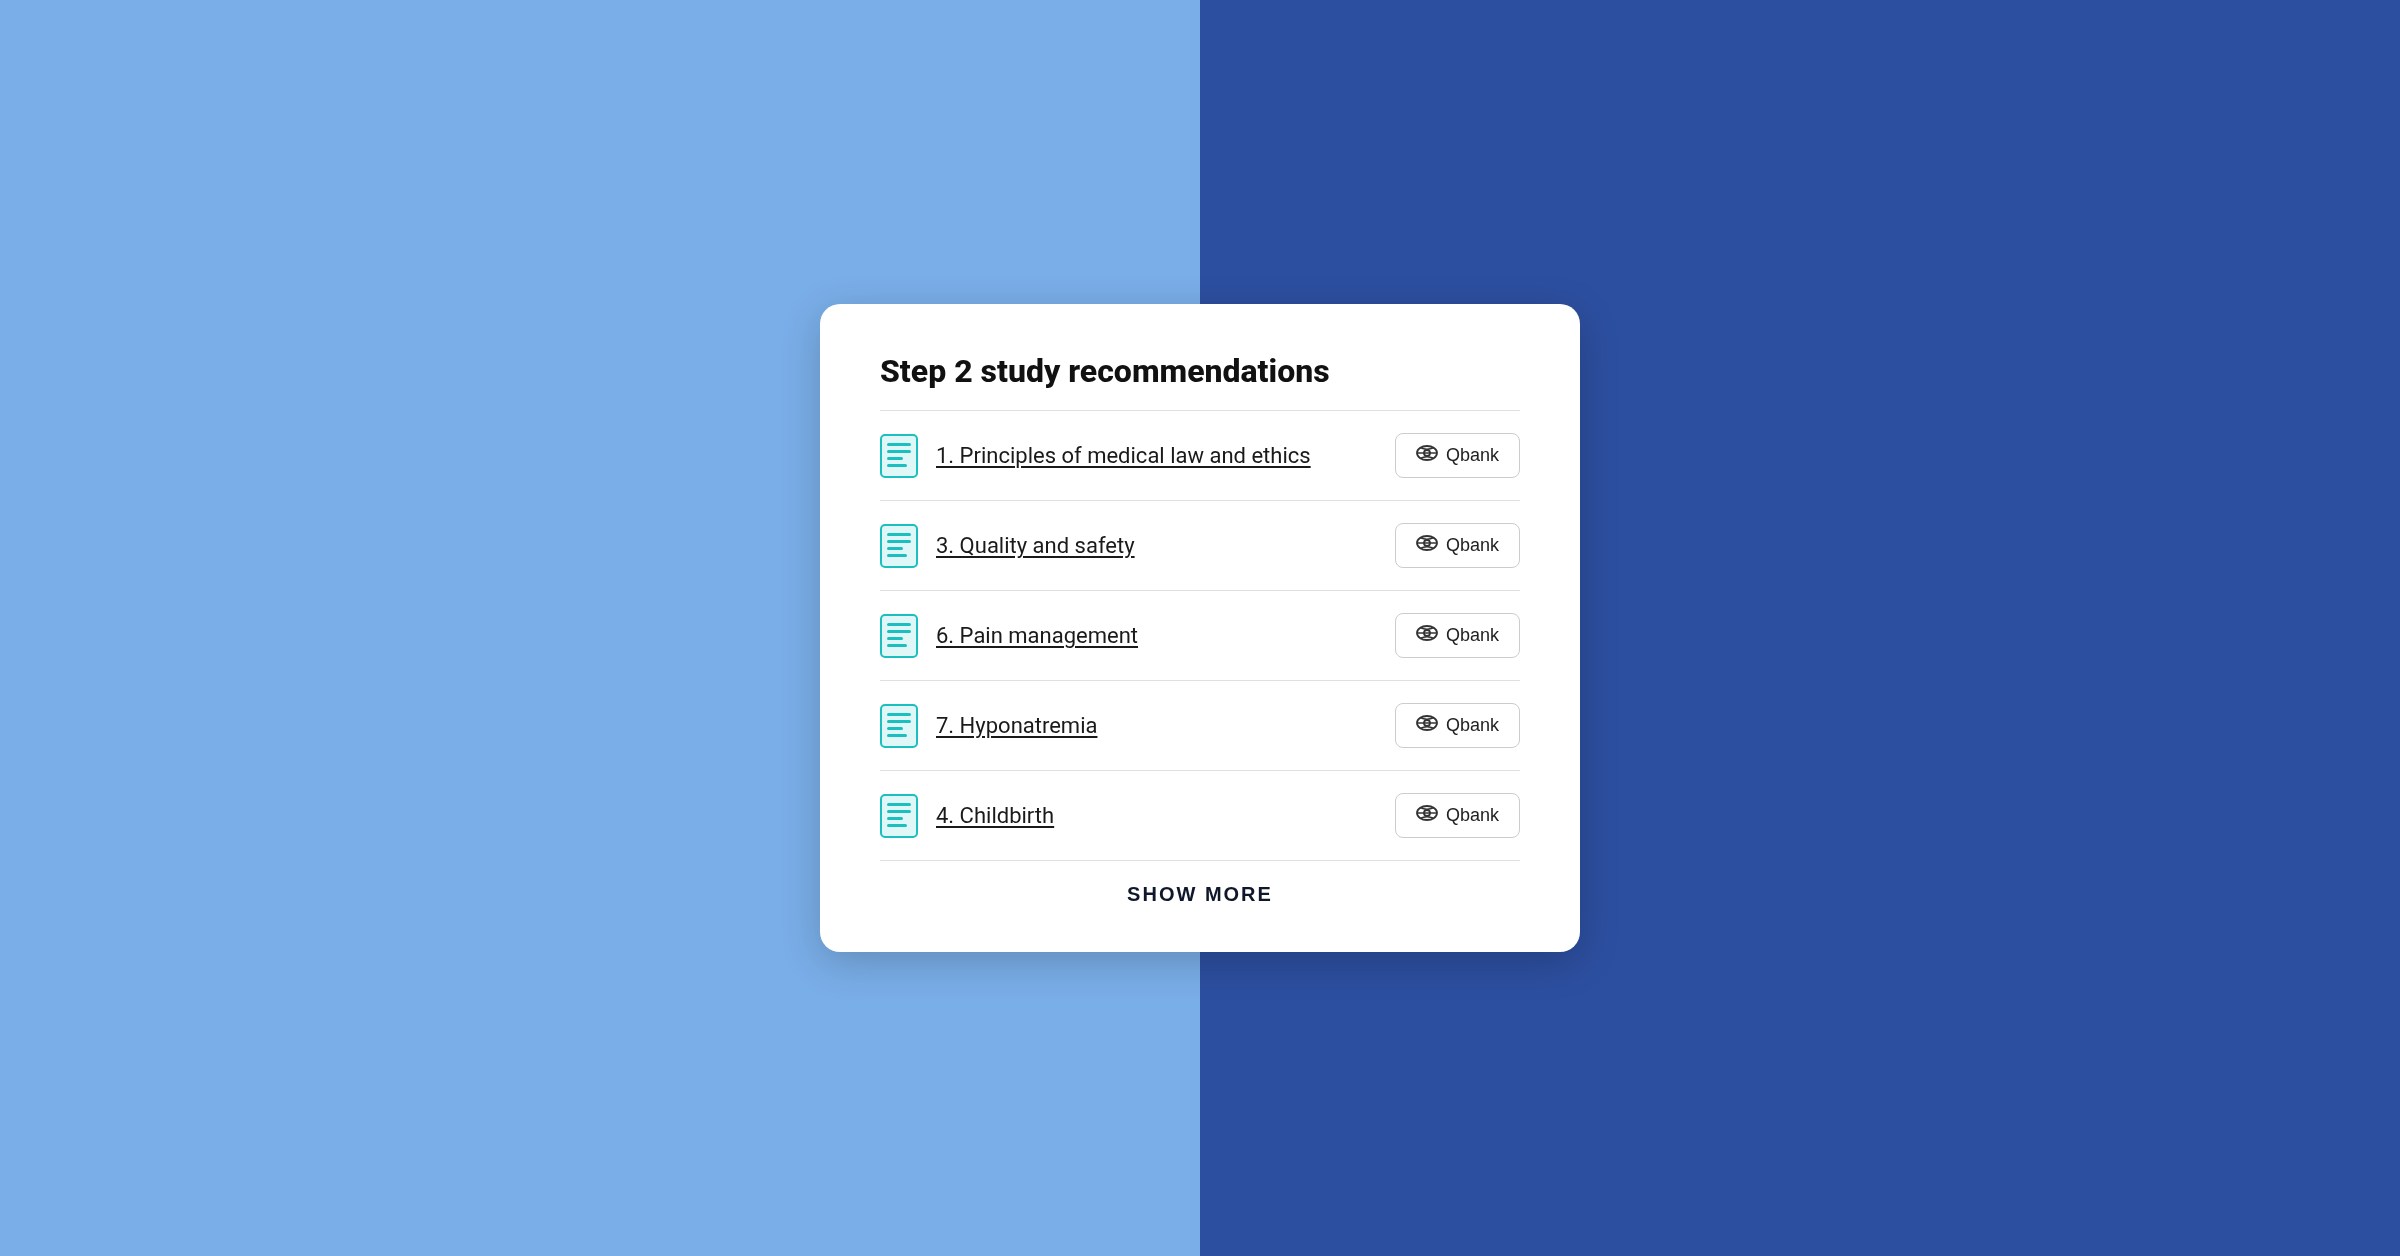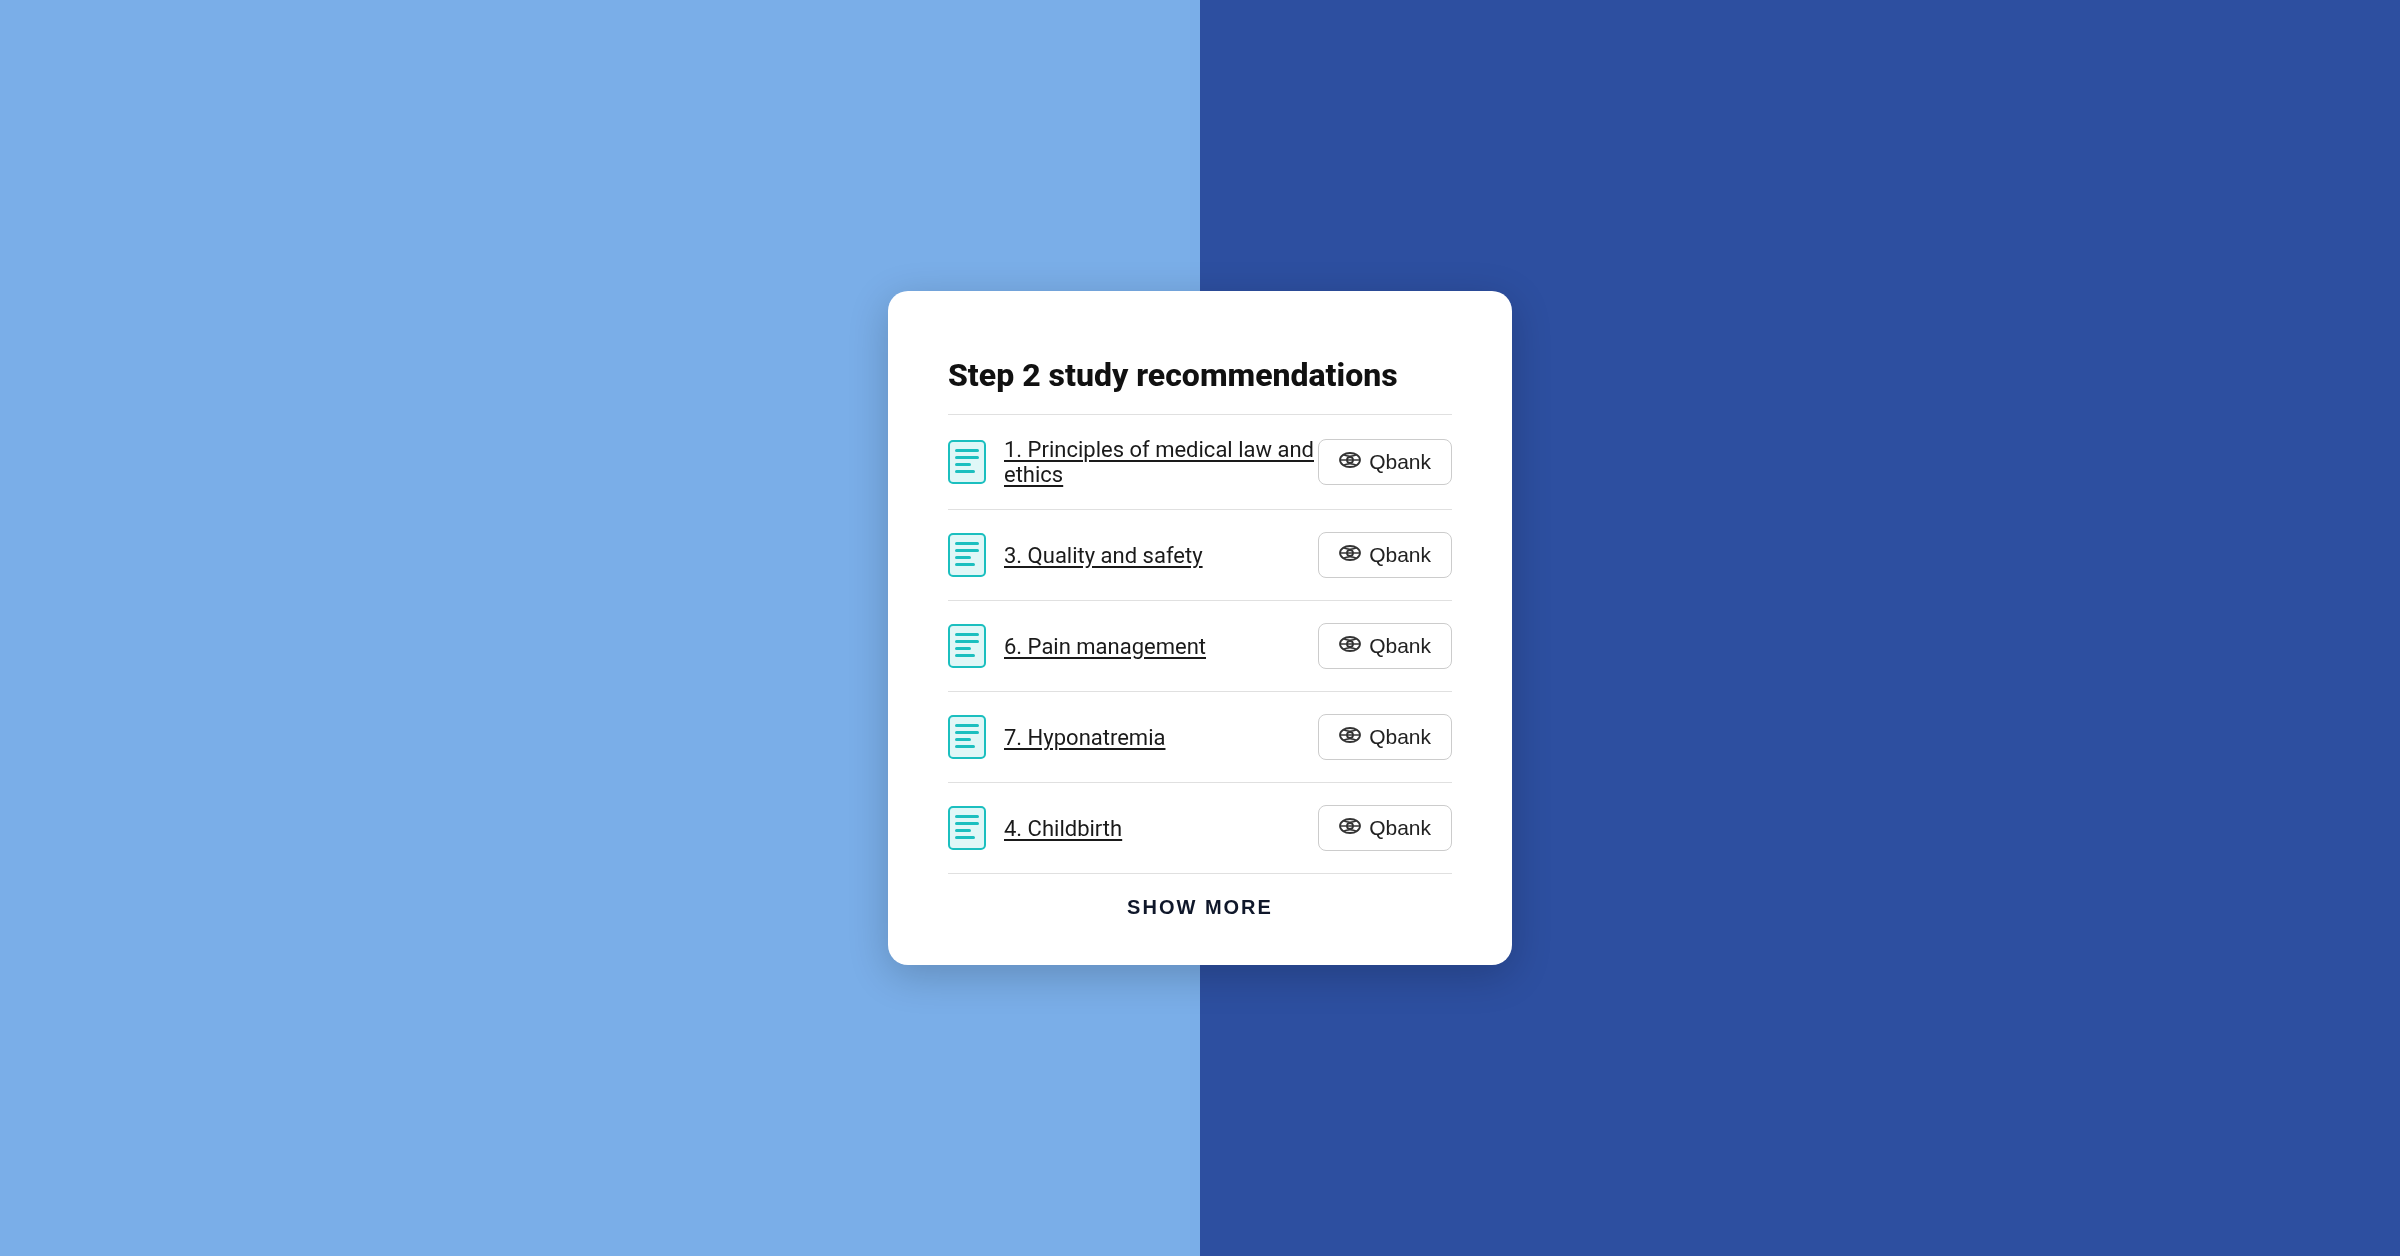--- a/index.html
+++ b/index.html
@@ -36,22 +36,22 @@
       width: 50%;
       height: 100%;
       background: #2d4fa0;
     }
 
     .card {
       position: relative;
       z-index: 10;
       background: #ffffff;
       border-radius: 20px;
-      width: 624px;
-      padding: 65px 60px 40px 60px;
+      width: 760px;
+      padding: 48px 60px 40px 60px;
       box-shadow: 0 10px 40px rgba(0,0,0,0.2);
     }
 
     .card-title {
       font-size: 32px;
       font-weight: 800;
       color: #111;
       margin-bottom: 20px;
     }
 
@@ -90,21 +90,21 @@
     }
 
     .qbank-btn {
       display: flex;
       align-items: center;
       gap: 8px;
       border: 1.5px solid #ccc;
       border-radius: 8px;
       padding: 10px 20px;
       background: #fff;
-      font-size: 21px;
+      font-size: 18px;
       font-weight: 500;
       color: #222;
       cursor: pointer;
       white-space: nowrap;
       transition: background 0.15s;
     }
 
     .qbank-icon {
       font-size: 18px;
       color: #444;

